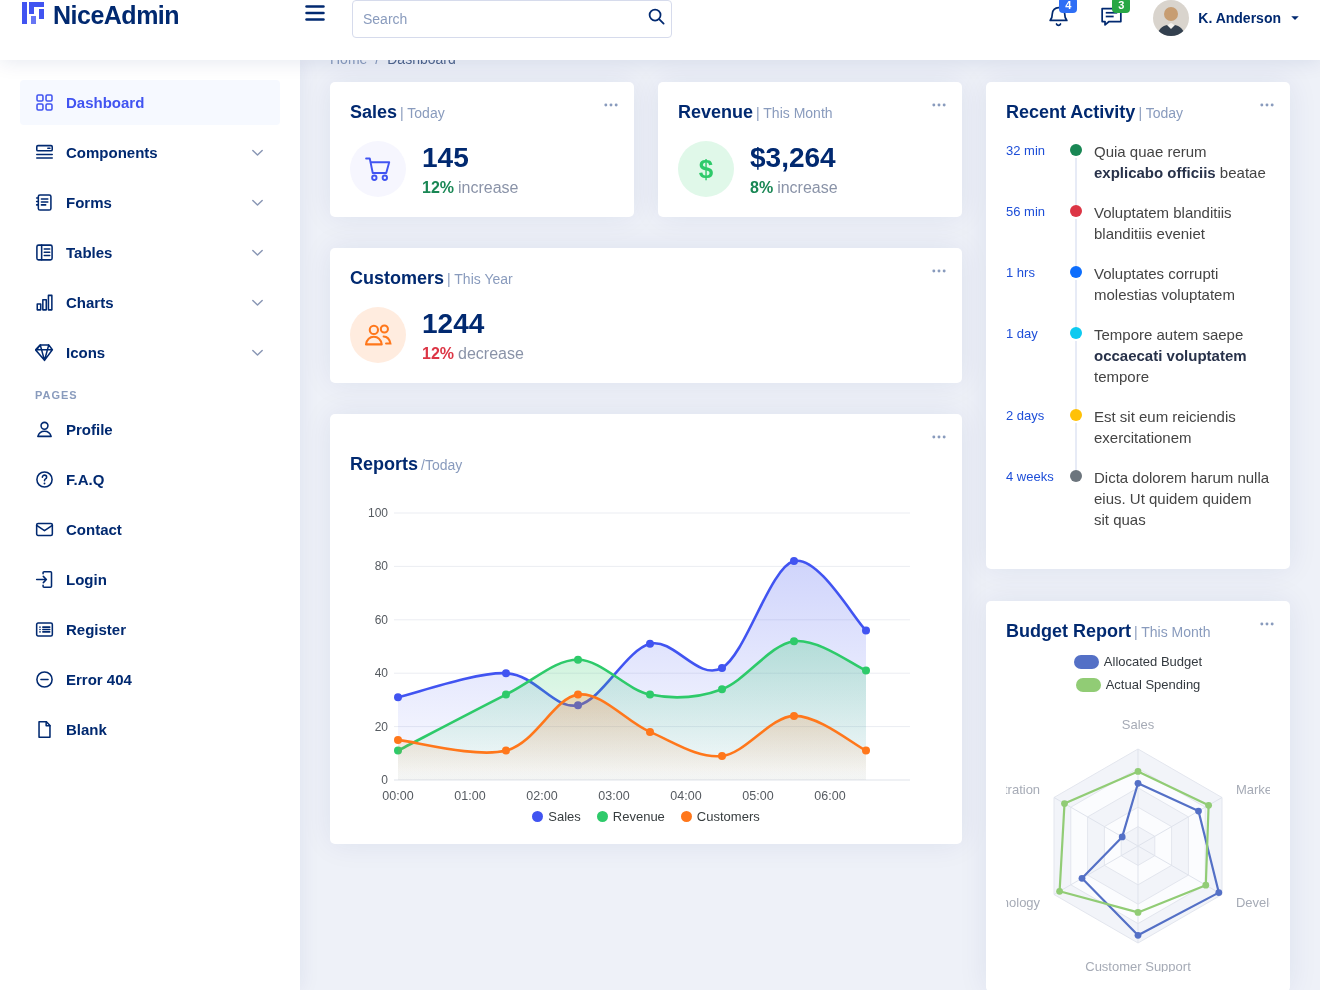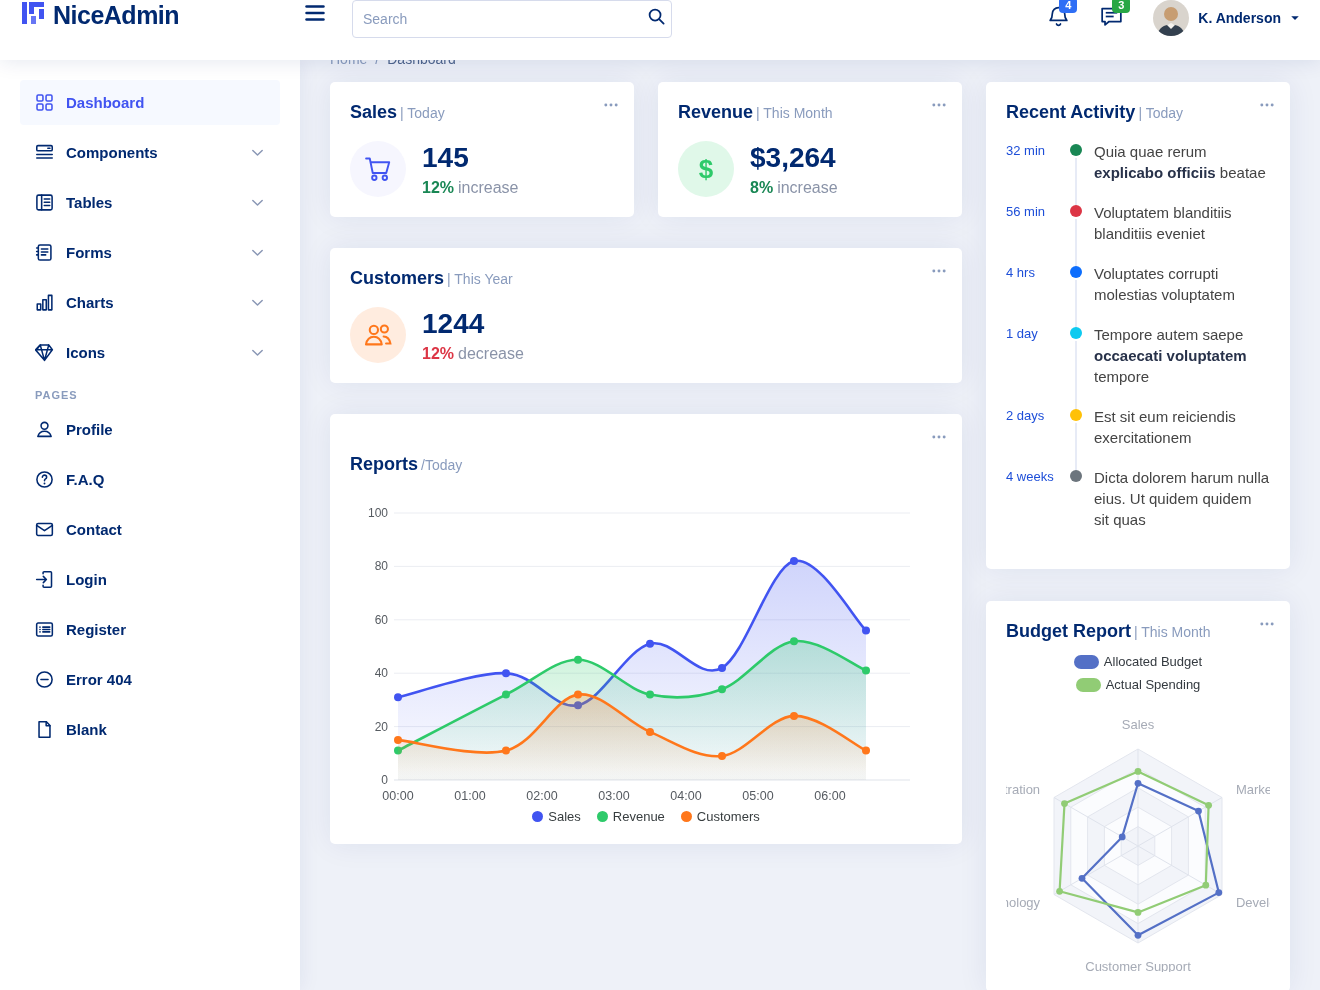--- a/index.html
+++ b/index.html
@@ -186,47 +186,47 @@
       <span>Components</span>
       <span class="chev">
           <svg width="15" height="15" viewBox="0 0 16 16" fill="none" stroke="currentColor" stroke-width="1.6" stroke-linecap="round" stroke-linejoin="round">
             <path d="M3 5.8 8 10.6l5-4.8"></path>
           </svg>
         </span>
     </a>
       <a class="nav-item">
       <span class="ni-icon">
           <svg width="19" height="19" viewBox="0 0 16 16" fill="none" stroke="currentColor" stroke-width="1.3" stroke-linecap="round" stroke-linejoin="round">
-            <rect x="1.6" y="1.8" width="12.8" height="12.4" rx="1.4"></rect>
-            <line x1="5.6" y1="1.8" x2="5.6" y2="14.2"></line>
-            <line x1="7.8" y1="5" x2="12.4" y2="5"></line>
-            <line x1="7.8" y1="7.8" x2="12.4" y2="7.8"></line>
-            <line x1="7.8" y1="10.6" x2="12.4" y2="10.6"></line>
-          </svg>
-        </span>
-      <span>Tables</span>
-      <span class="chev">
-          <svg width="15" height="15" viewBox="0 0 16 16" fill="none" stroke="currentColor" stroke-width="1.6" stroke-linecap="round" stroke-linejoin="round">
-            <path d="M3 5.8 8 10.6l5-4.8"></path>
-          </svg>
-        </span>
-    </a>
-      <a class="nav-item">
-      <span class="ni-icon">
-          <svg width="19" height="19" viewBox="0 0 16 16" fill="none" stroke="currentColor" stroke-width="1.3" stroke-linecap="round" stroke-linejoin="round">
             <rect x="2.8" y="1.6" width="10.6" height="12.8" rx="1.4"></rect>
             <line x1="5.4" y1="5" x2="10.8" y2="5"></line>
             <line x1="5.4" y1="7.5" x2="10.8" y2="7.5"></line>
             <line x1="5.4" y1="10" x2="9" y2="10"></line>
             <line x1="1.4" y1="4.2" x2="2.8" y2="4.2"></line>
             <line x1="1.4" y1="7.1" x2="2.8" y2="7.1"></line>
             <line x1="1.4" y1="10" x2="2.8" y2="10"></line>
           </svg>
         </span>
       <span>Forms</span>
+      <span class="chev">
+          <svg width="15" height="15" viewBox="0 0 16 16" fill="none" stroke="currentColor" stroke-width="1.6" stroke-linecap="round" stroke-linejoin="round">
+            <path d="M3 5.8 8 10.6l5-4.8"></path>
+          </svg>
+        </span>
+    </a>
+      <a class="nav-item">
+      <span class="ni-icon">
+          <svg width="19" height="19" viewBox="0 0 16 16" fill="none" stroke="currentColor" stroke-width="1.3" stroke-linecap="round" stroke-linejoin="round">
+            <rect x="1.6" y="1.8" width="12.8" height="12.4" rx="1.4"></rect>
+            <line x1="5.6" y1="1.8" x2="5.6" y2="14.2"></line>
+            <line x1="7.8" y1="5" x2="12.4" y2="5"></line>
+            <line x1="7.8" y1="7.8" x2="12.4" y2="7.8"></line>
+            <line x1="7.8" y1="10.6" x2="12.4" y2="10.6"></line>
+          </svg>
+        </span>
+      <span>Tables</span>
       <span class="chev">
           <svg width="15" height="15" viewBox="0 0 16 16" fill="none" stroke="currentColor" stroke-width="1.6" stroke-linecap="round" stroke-linejoin="round">
             <path d="M3 5.8 8 10.6l5-4.8"></path>
           </svg>
         </span>
     </a>
       <a class="nav-item">
       <span class="ni-icon">
           <svg width="19" height="19" viewBox="0 0 16 16" fill="none" stroke="currentColor" stroke-width="1.3" stroke-linecap="round" stroke-linejoin="round">
             <rect x="1.9" y="9.2" width="2.9" height="5"></rect>
@@ -528,21 +528,21 @@
     </div>
     <div class="activity-item">
       <div class="activity-time">56 min</div>
       <div class="activity-rail">
         <span class="activity-dot" style="background:#dc3545"></span>
         <span class="activity-line"></span>
       </div>
       <div class="activity-text">Voluptatem blanditiis blanditiis eveniet</div>
     </div>
     <div class="activity-item">
-      <div class="activity-time">4 hrs</div>
+      <div class="activity-time">1 hrs</div>
       <div class="activity-rail">
         <span class="activity-dot" style="background:#0d6efd"></span>
         <span class="activity-line"></span>
       </div>
       <div class="activity-text">Voluptates corrupti molestias voluptatem</div>
     </div>
     <div class="activity-item">
       <div class="activity-time">1 day</div>
       <div class="activity-rail">
         <span class="activity-dot" style="background:#0dcaf0"></span>

